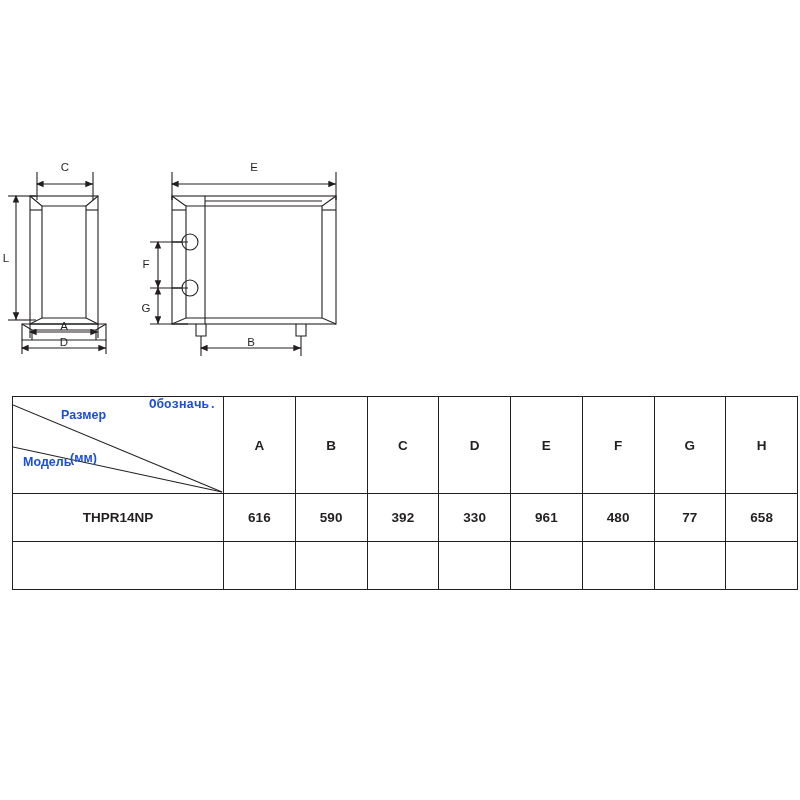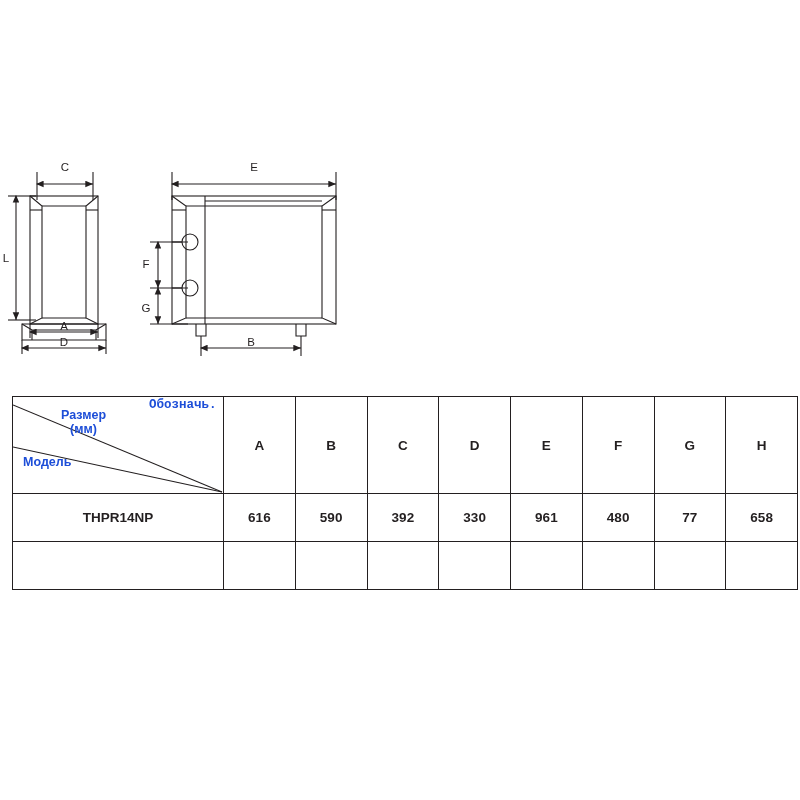--- a/index.html
+++ b/index.html
@@ -72,21 +72,21 @@
     font-weight: bold;
     color: #1d4ed8;
     line-height: 1.15;
     white-space: nowrap;
   }
   .corner-label.size {
     left: 48px;
     top: 11px;
     text-align: center;
   }
-  .corner-label.size .unit { display: block; }
+  .corner-label.size .unit { display: block; margin-top: 29px; }
   .corner-label.notation {
     left: 136px;
     top: 1px;
     font-family: Liberation Mono, monospace;
   }
   .corner-label.model {
     left: 10px;
     top: 58px;
   }
   .model-cell {

